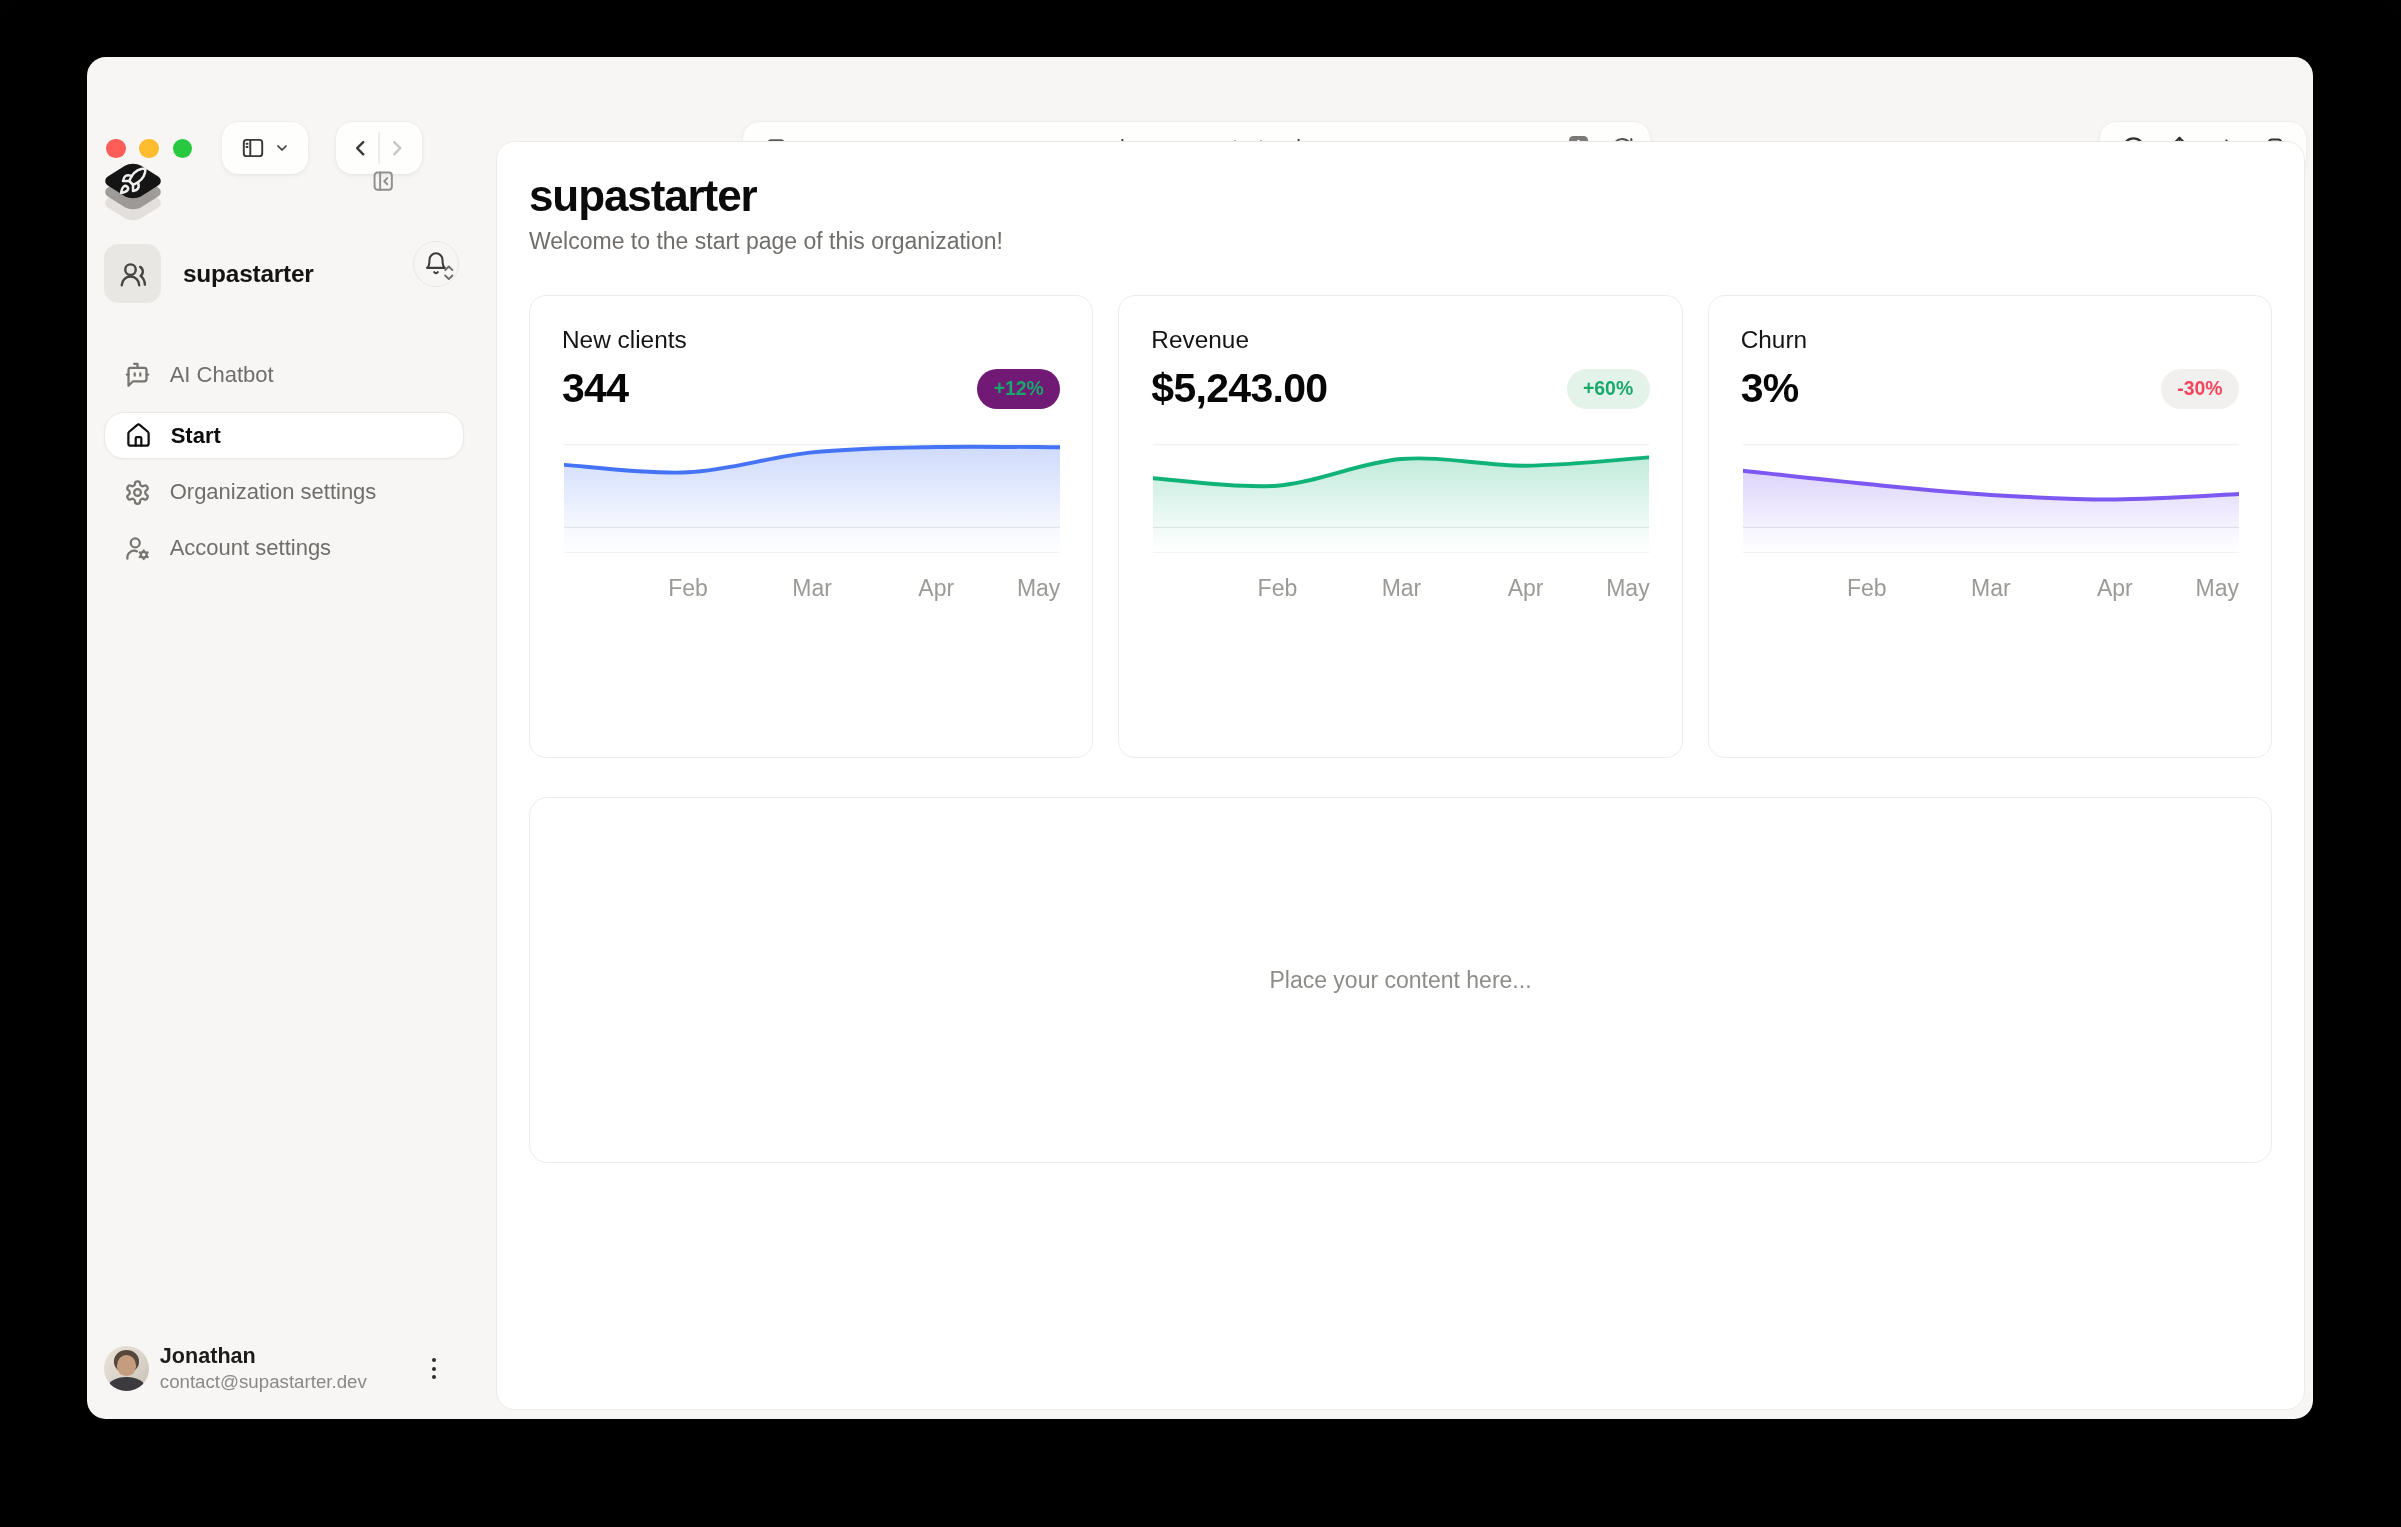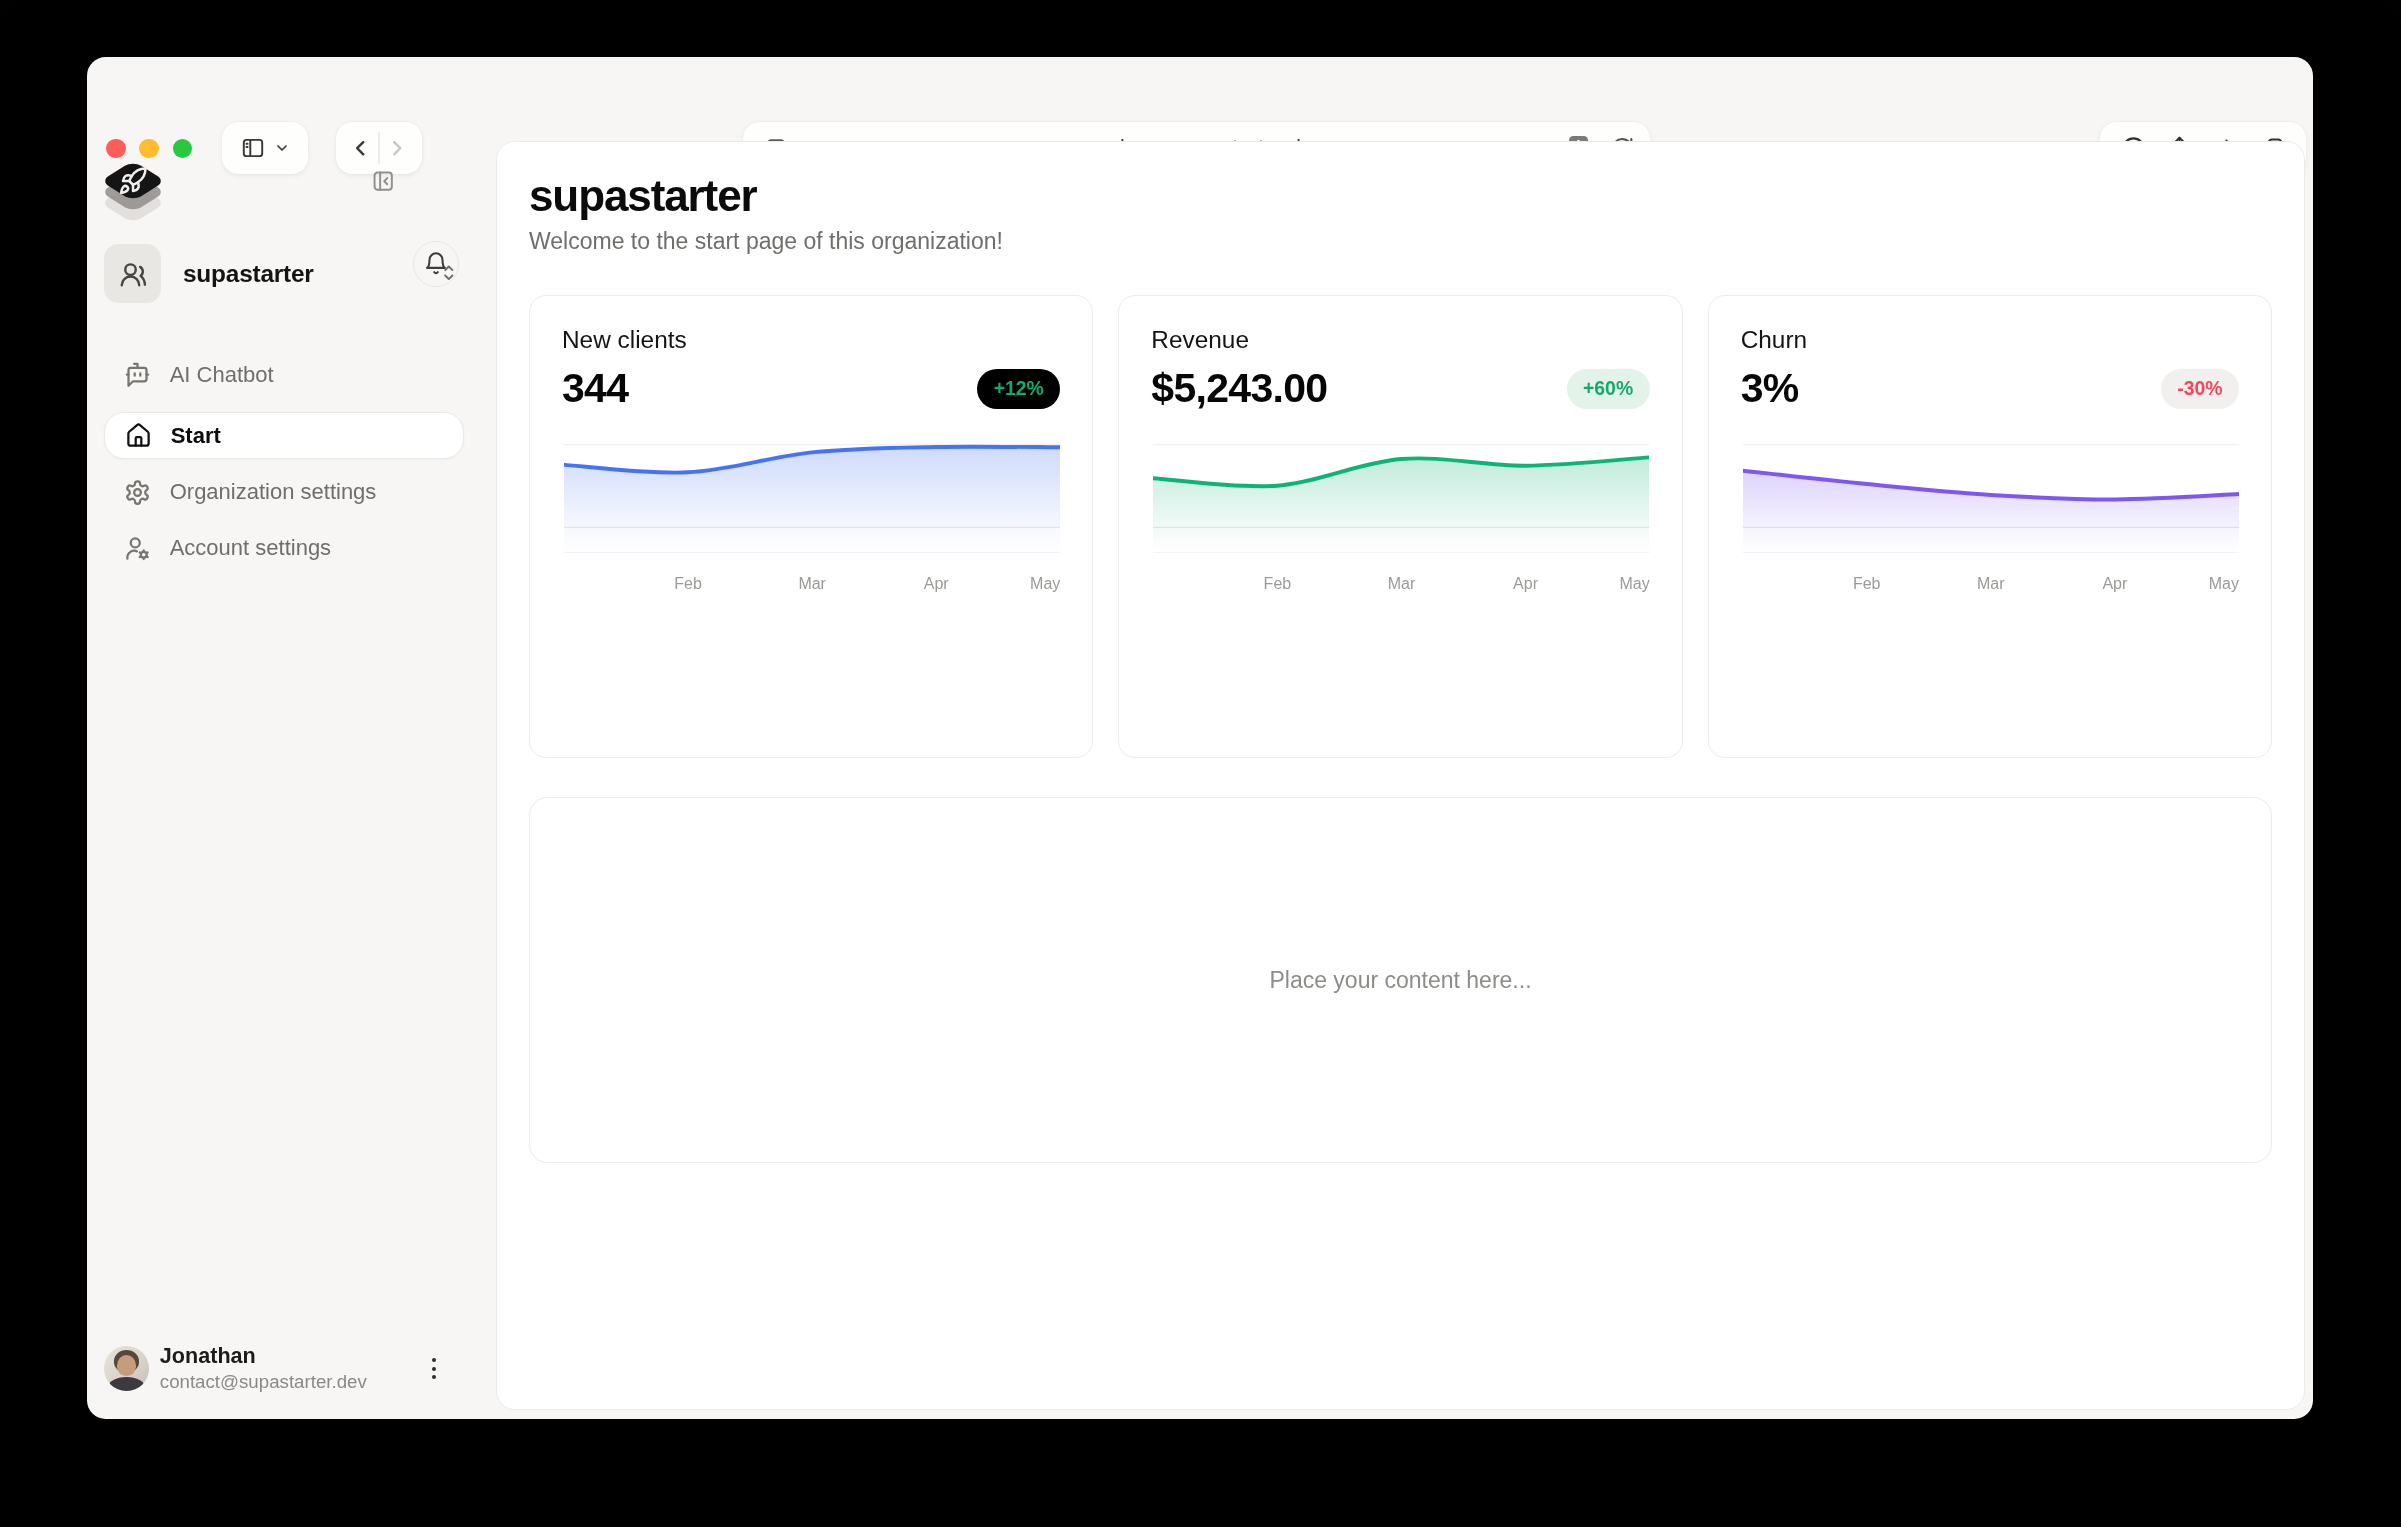--- a/index.html
+++ b/index.html
@@ -87,21 +87,21 @@
   .page-title { font-size:44px; font-weight:bold; letter-spacing:-1.1px; color:#0b0b0b; }
   .page-subtitle { margin-top:7.2px; font-size:23px; color:#6f6e6b; }
 
   .cards { display:flex; gap:25px; margin-top:40px; }
   .card { position:relative; flex:1; height:463px; border:1.4px solid #ececea; border-radius:17px; background:#fff; }
   .card-title { position:absolute; left:32px; top:30px; font-size:24.4px; font-weight:500; color:#141414; }
   .value-row { position:absolute; left:32px; right:32px; top:69px; display:flex; align-items:center; justify-content:space-between; }
   .card-value { font-size:41px; font-weight:bold; letter-spacing:-0.7px; color:#060606; }
   .badge { height:40px; border-radius:20px; padding:0 16.5px; display:flex; align-items:center; font-size:19.4px; font-weight:600; }
   .chart { position:absolute; left:34px; right:32px; top:148px; height:110px; }
-  .chart-labels { position:absolute; left:34px; right:32px; top:279px; height:21.6px; font-size:16px; color:#9b9a97;text-align:right; }
+  .chart-labels { position:absolute; left:34px; right:32px; top:279px; height:21.6px; font-size:23px; color:#9b9a97;text-align:right; }
   .chart-labels span { position:absolute; top:0; }
 
   .content-box { margin:39px 0 16px; height:366px; border:1.4px solid #ececea; border-radius:18.7px;
     display:flex; align-items:center; justify-content:center; }
   .content-placeholder { font-size:23px; color:#8d8c89; }
 </style>
 </head>
 <body>
 
 <div class="window">
@@ -308,21 +308,21 @@
   <div class="panel">
     <div class="panel-inner">
       <div class="page-title">supastarter</div>
       <div class="page-subtitle">Welcome to the start page of this organization!</div>
 
       <div class="cards">
         <div class="card">
           <div class="card-title">New clients</div>
           <div class="value-row">
             <span class="card-value">344</span>
-            <span class="badge" style="color: rgb(23, 169, 107); background: #000000;">+12%</span>
+            <span class="badge" style="color: rgb(23, 169, 107); background: #701a75;">+12%</span>
           </div>
           <div class="chart"><svg width="496" height="110" viewBox="0 0 690 153">
       <defs>
         <linearGradient id="grad0" x1="0" y1="0" x2="0" y2="1">
           <stop offset="0" stop-color="#4573f5" stop-opacity="0.26"></stop>
           <stop offset="0.72" stop-color="#4573f5" stop-opacity="0.06"></stop>
           <stop offset="1" stop-color="#4573f5" stop-opacity="0"></stop>
         </linearGradient>
       </defs>
       <line x1="0" y1="1" x2="690" y2="1" stroke="#ebebea" stroke-width="1.5"></line>

